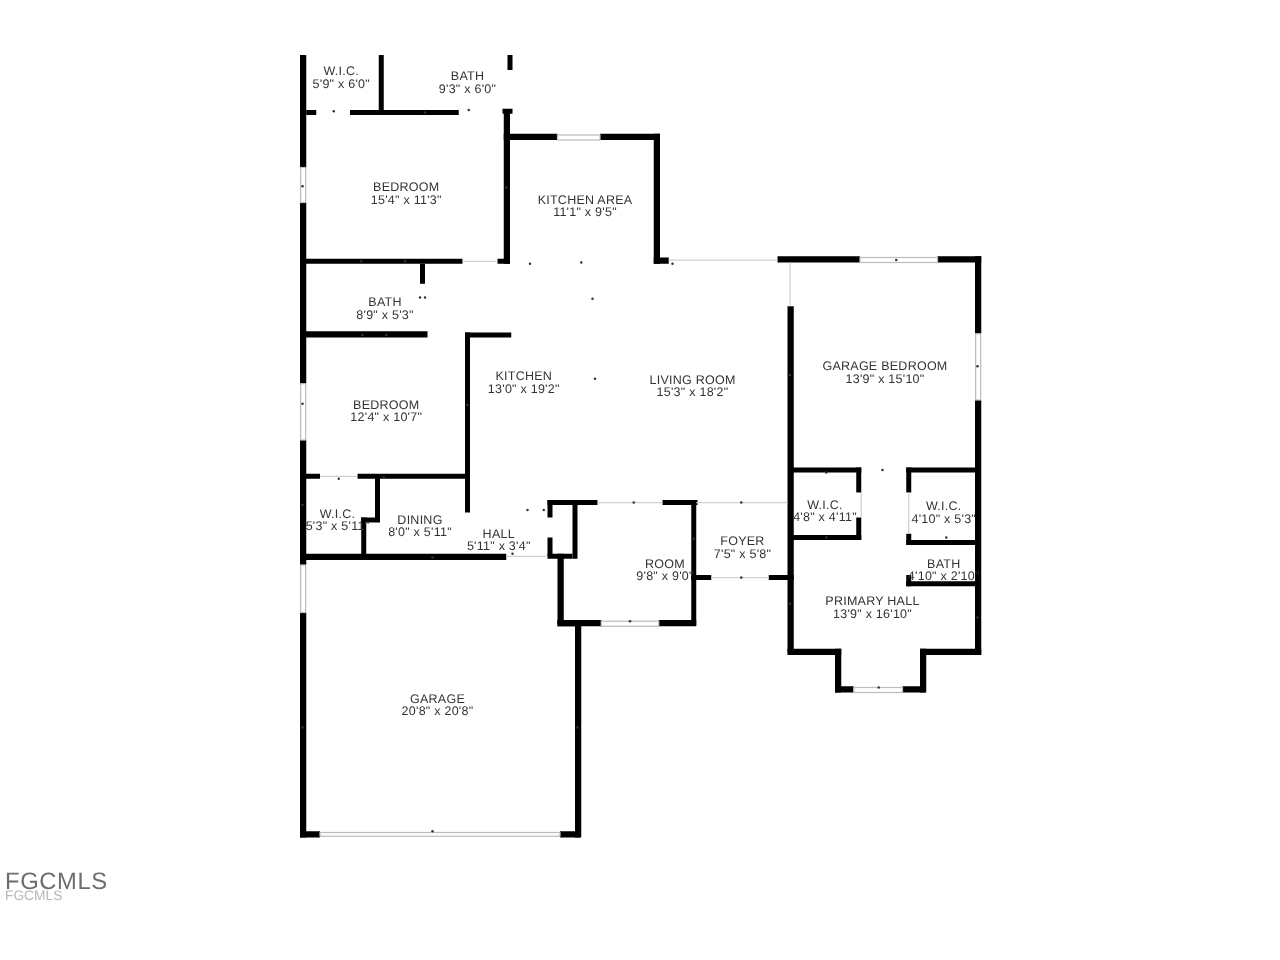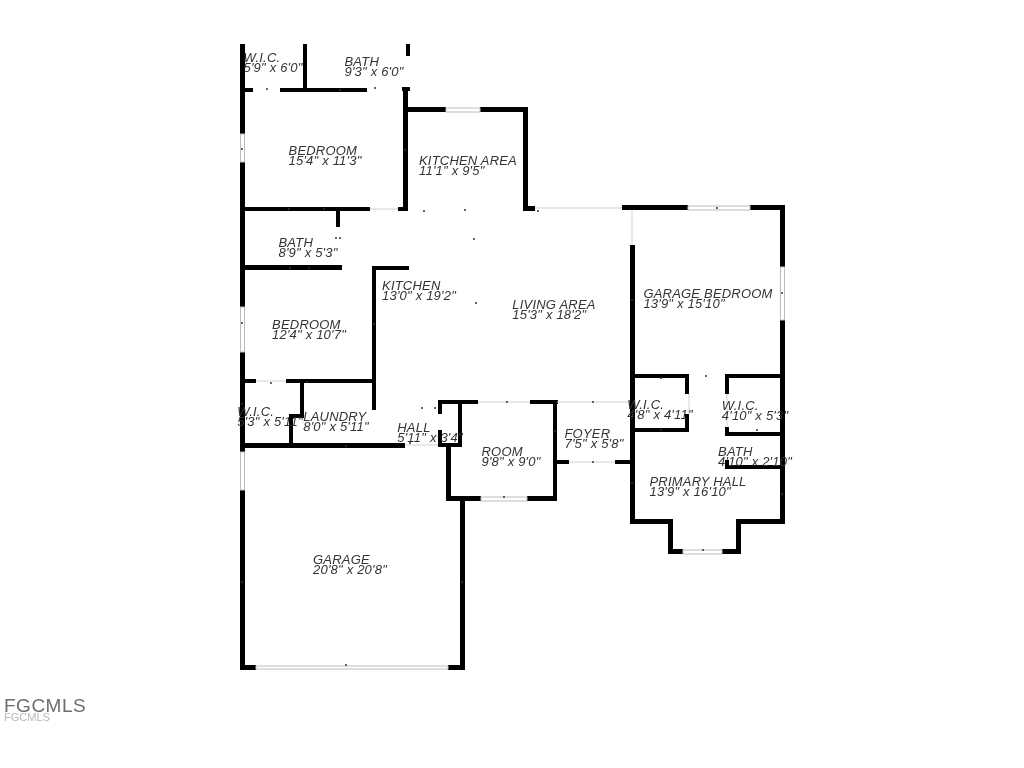--- a/index.html
+++ b/index.html
@@ -1,18 +1,18 @@
 <!DOCTYPE html>
 <html><head>
 <meta charset="utf-8">
 <style>
   html, body { margin:0; padding:0; background:#ffffff; }
   body { width:1024px; height:768px; position:relative; overflow:hidden; font-family:"Liberation Sans", sans-serif; }
   #plan { position:absolute; left:0; top:0; width:1024px; height:768px; }
-  .room-label { position:absolute; transform:translate(-50%,-50%); color:#333; font-size:13px; line-height:10px; white-space:nowrap; letter-spacing:0.2px;font-style:italic; }
+  .room-label { position:absolute; transform:translate(-50%,-50%); text-align:center; color:#333; font-size:10px; line-height:10px; white-space:nowrap; letter-spacing:0.2px; }
   .room-name { display:block; }
   .room-dim { display:block; }
   .watermark { position:absolute; left:4px; top:695px; font-size:19px; color:#6d6d6d; letter-spacing:0.5px; }
   .watermark-small { position:absolute; left:4px; top:711px; font-size:11px; color:#b9b9b9; }
 </style>
 </head>
 <body>
 
 <svg id="plan" viewBox="0 0 1024 768" xmlns="http://www.w3.org/2000/svg">
   <g fill="#000">
@@ -194,49 +194,49 @@
   <span class="room-dim">15'4" x 11'3"</span>
 </div>
 <div class="room-label" style="left:468px;top:166px">
   <span class="room-name">KITCHEN AREA</span>
   <span class="room-dim">11'1" x 9'5"</span>
 </div>
 <div class="room-label" style="left:308px;top:248px">
   <span class="room-name">BATH</span>
   <span class="room-dim">8'9" x 5'3"</span>
 </div>
-<div class="room-label" style="left:419px;top:291px">
+<div class="room-label" style="left:419px;top:307px">
   <span class="room-name">KITCHEN</span>
   <span class="room-dim">13'0" x 19'2"</span>
 </div>
 <div class="room-label" style="left:554px;top:310px">
-  <span class="room-name">LIVING AREA</span>
+  <span class="room-name">LIVING ROOM</span>
   <span class="room-dim">15'3" x 18'2"</span>
 </div>
 <div class="room-label" style="left:708px;top:299px">
   <span class="room-name">GARAGE BEDROOM</span>
   <span class="room-dim">13'9" x 15'10"</span>
 </div>
 <div class="room-label" style="left:309px;top:330px">
   <span class="room-name">BEDROOM</span>
   <span class="room-dim">12'4" x 10'7"</span>
 </div>
 <div class="room-label" style="left:270px;top:417px">
   <span class="room-name">W.I.C.</span>
   <span class="room-dim">5'3" x 5'11"</span>
 </div>
 <div class="room-label" style="left:336px;top:422px">
-  <span class="room-name">LAUNDRY</span>
+  <span class="room-name">DINING</span>
   <span class="room-dim">8'0" x 5'11"</span>
 </div>
-<div class="room-label" style="left:430px;top:433px">
+<div class="room-label" style="left:399px;top:433px">
   <span class="room-name">HALL</span>
   <span class="room-dim">5'11" x 3'4"</span>
 </div>
-<div class="room-label" style="left:511px;top:457px">
+<div class="room-label" style="left:532px;top:457px">
   <span class="room-name">ROOM</span>
   <span class="room-dim">9'8" x 9'0"</span>
 </div>
 <div class="room-label" style="left:594px;top:439px">
   <span class="room-name">FOYER</span>
   <span class="room-dim">7'5" x 5'8"</span>
 </div>
 <div class="room-label" style="left:660px;top:410px">
   <span class="room-name">W.I.C.</span>
   <span class="room-dim">4'8" x 4'11"</span>

